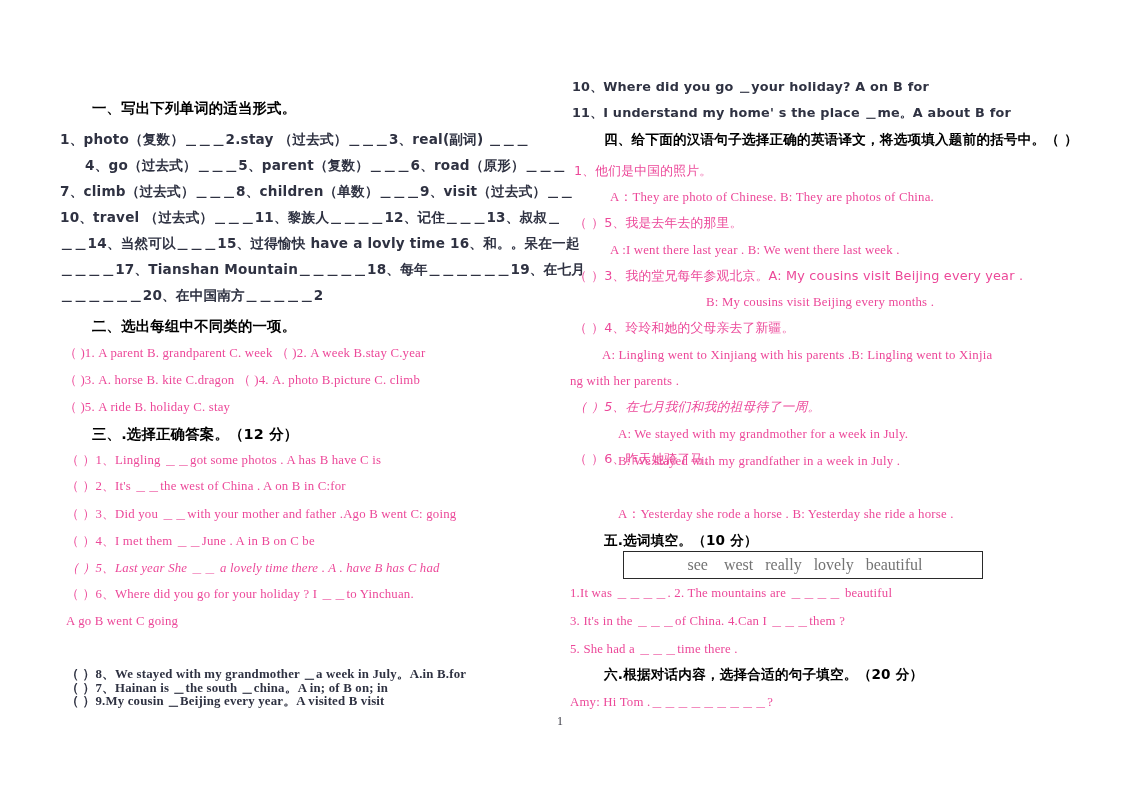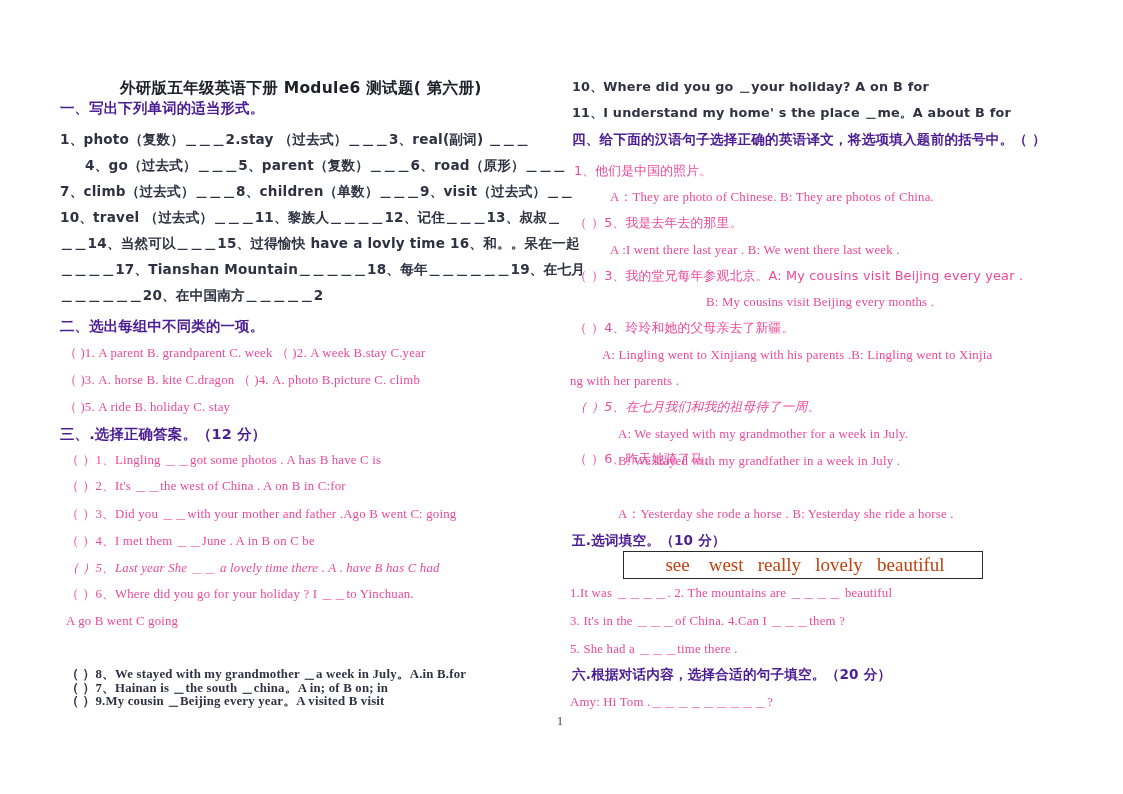--- a/index.html
+++ b/index.html
@@ -38,21 +38,22 @@
     line-height: 16px;
     color: #ec4899;
     letter-spacing: 0.2px;
   }
   .b       { font-weight: bold; color: #2f3242; }
   .cn      { font-family: "DejaVu Sans", "Liberation Sans", sans-serif; }
   .hdr {
     font-family: "DejaVu Sans", "Liberation Sans", sans-serif;
     font-weight: bold;
     font-size: 14.4px;
-    color: #4c1d95;
+    color: #000000;
+    margin-left: 32px;
   }
   .title {
     position: absolute;
     white-space: nowrap;
     font-family: "DejaVu Sans", "Liberation Sans", sans-serif;
     font-weight: bold;
     font-size: 15.5px;
     color: #20202a;
     letter-spacing: 0.3px;
   }
@@ -61,38 +62,37 @@
     position: absolute;
     border: 1.4px solid #2a2a2a;
     box-sizing: border-box;
     display: flex;
     align-items: center;
   }
   .wordbank .inner {
     width: 100%;
     text-align: center;
     font-family: "Liberation Serif", "DejaVu Serif", serif;
-    font-size: 19px;
-    color: #c2410c;
+    font-size: 16px;
+    color: #737373;
     white-space: pre;
     padding-left: 4px;
   }
   .pagenum {
     position: absolute;
     font-family: "Liberation Serif", "DejaVu Serif", serif;
     font-size: 12px;
     color: #3c3c46;
   }
 </style>
 </head>
 <body>
 
 <div class="page">
 
-  <div class="title" style="left:120px; top:78px;">外研版五年级英语下册 Module6 测试题( 第六册)</div>
 
   <div class="col col-left">
 
     <div class="ln hdr" style="top:100px;">一、写出下列单词的适当形式。</div>
     <div class="ln b cn" style="top:131px;">1、photo（复数）＿＿＿2.stay （过去式）＿＿＿3、real(副词) ＿＿＿</div>
     <div class="ln b cn" style="top:157px;margin-left:25px;">4、go（过去式）＿＿＿5、parent（复数）＿＿＿6、road（原形）＿＿＿</div>
     <div class="ln b cn" style="top:183px;">7、climb（过去式）＿＿＿8、children（单数）＿＿＿9、visit（过去式）＿＿</div>
     <div class="ln b cn" style="top:209px;">10、travel （过去式）＿＿＿11、黎族人＿＿＿＿12、记住＿＿＿13、叔叔＿</div>
     <div class="ln b cn" style="top:235px;">＿＿14、当然可以＿＿＿15、过得愉快 have a lovly time 16、和。。呆在一起</div>
     <div class="ln b cn" style="top:261px;">＿＿＿＿17、Tianshan Mountain＿＿＿＿＿18、每年＿＿＿＿＿＿19、在七月</div>

